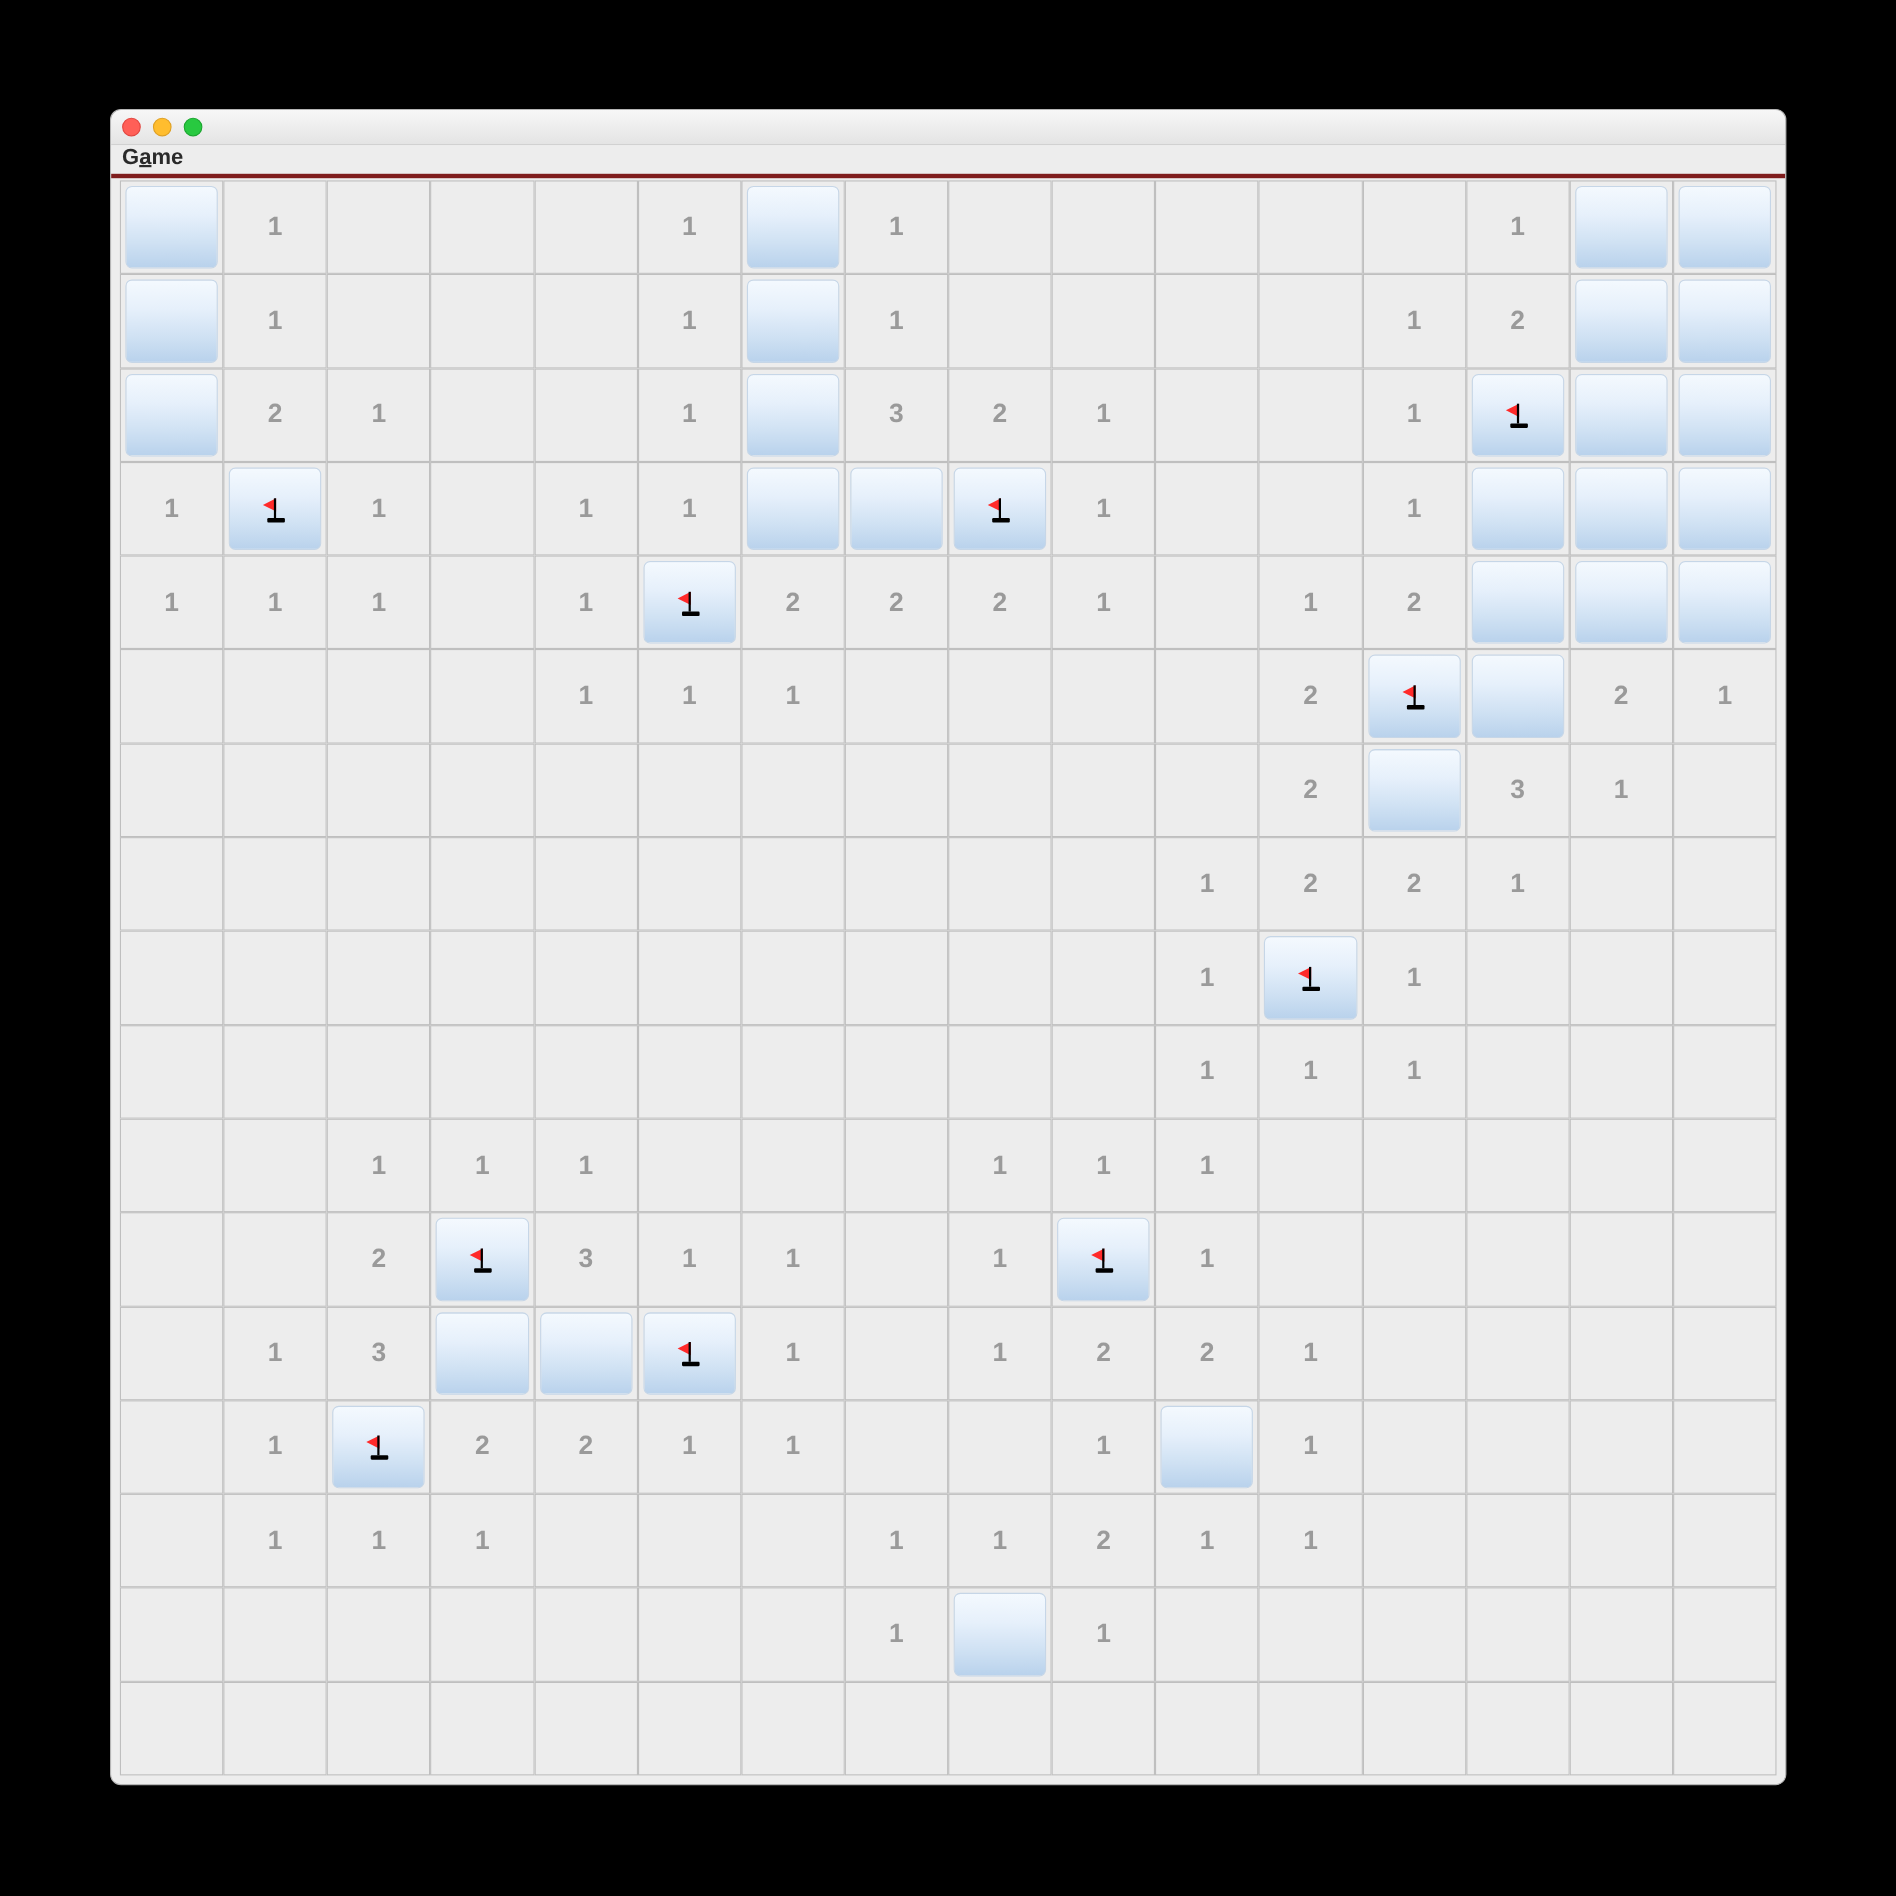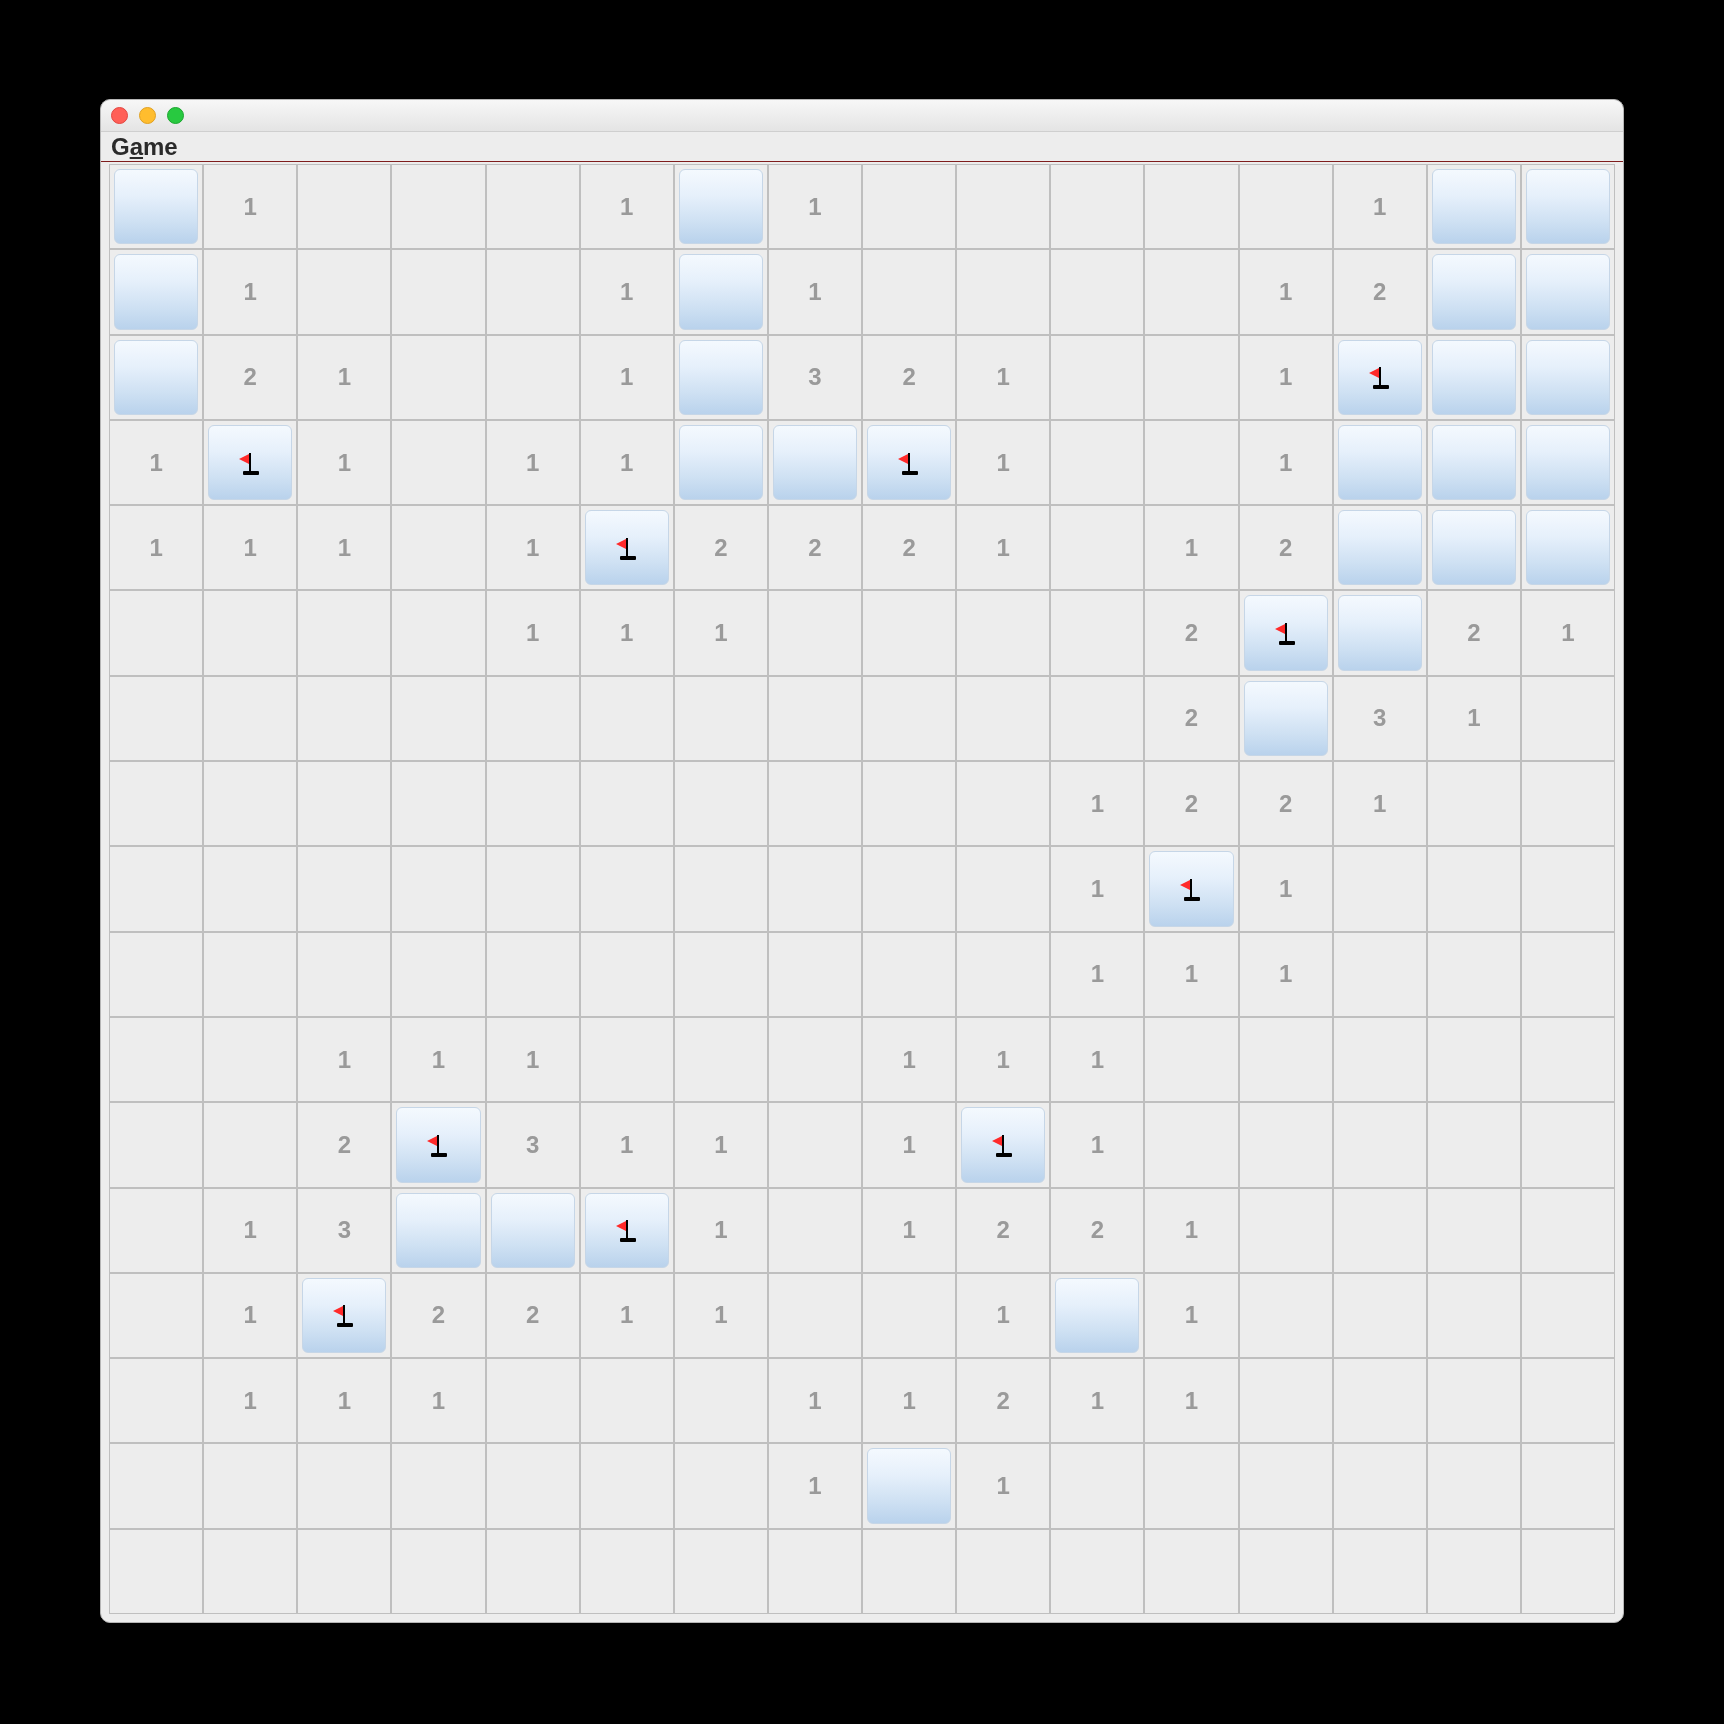--- a/index.html
+++ b/index.html
@@ -14,23 +14,23 @@
     height:32px;background:linear-gradient(#f7f7f7,#e4e4e4);
     border-bottom:1px solid #cfcfcf;border-top-left-radius:10px;border-top-right-radius:10px;
     display:flex;align-items:center;padding:0 10px;box-sizing:border-box;
   }
   .traffic{display:flex;gap:11px;}
   .tl{width:17px;height:17px;border-radius:50%;box-sizing:border-box;}
   .tl.red{background:#ff5f57;border:1px solid #e24640;}
   .tl.yel{background:#ffbd2e;border:1px solid #dfa023;}
   .tl.grn{background:#28c940;border:1px solid #1ba62f;}
   .menubar{
-    height:30px;border-bottom:1px solid #7f1d1d;background:#ededed;
-    display:flex;align-items:flex-end;padding:0 10px;box-sizing:border-box;
-    font-size:24px;color:#2a2a2a;font-weight:600;
+    height:30px;border-bottom:4px solid #7f1d1d;background:#ededed;
+    display:flex;align-items:flex-start;padding:0 10px;box-sizing:border-box;
+    font-size:20px;color:#2a2a2a;font-weight:600;
   }
   .menubar .u{text-decoration:underline;}
   .board{
     position:absolute;left:8px;right:8px;top:64px;bottom:8px;
     background:#ededed;
   }
   .grid{width:100%;height:100%;display:grid;}
   .cell{
     position:relative;border:1px solid #bfbfbf;box-sizing:border-box;
     display:flex;align-items:center;justify-content:center;

